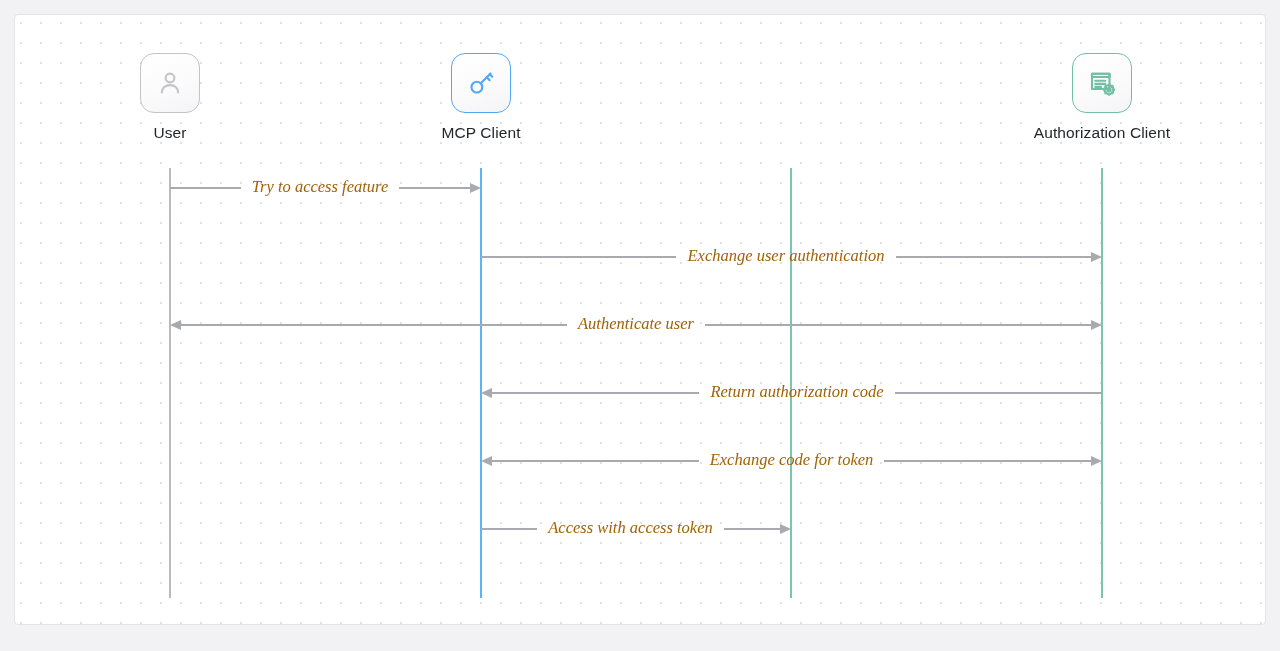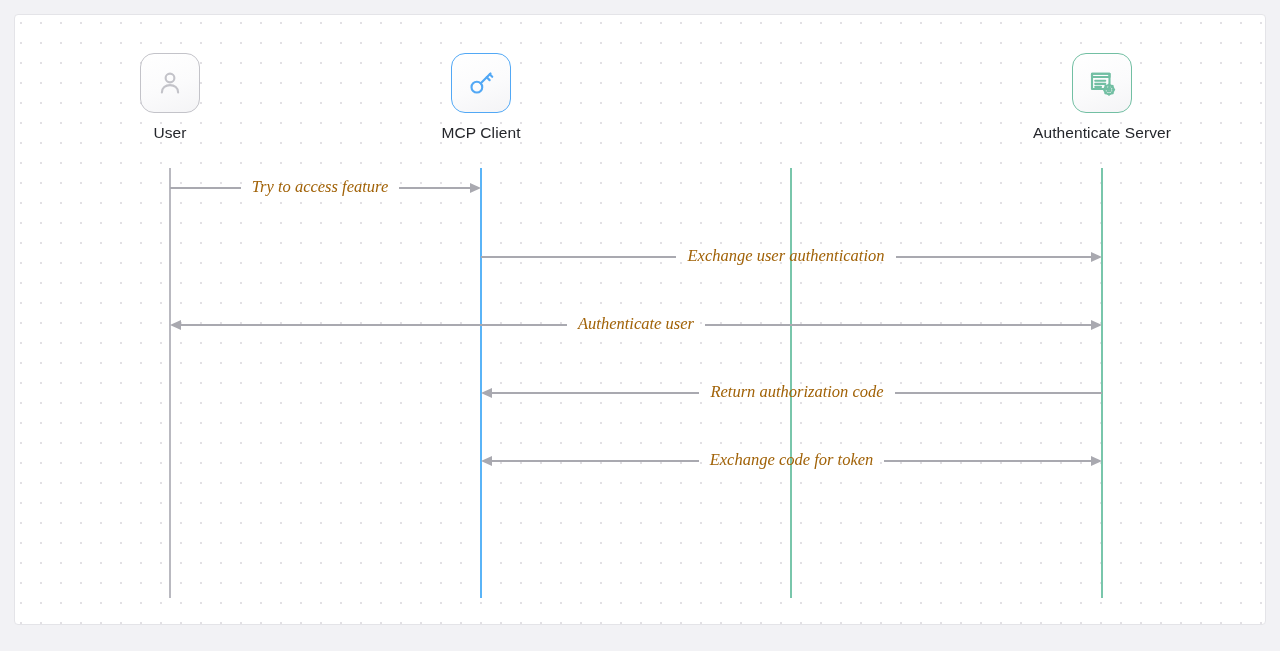--- a/index.html
+++ b/index.html
@@ -146,21 +146,21 @@
         <div class="pbox green">
           <svg width="30" height="30" viewBox="0 0 24 24">
             <path d="M4 4.6h14v12.2H4z" stroke="#72bfa3" fill="none" stroke-width="1.7" stroke-linecap="round" stroke-linejoin="round"></path>
             <path d="M4 4.6h14v2.6H4z" stroke="#72bfa3" fill="none" stroke-width="1.7" stroke-linecap="round" stroke-linejoin="round"></path>
             <path d="M6.6 10.2h8M6.6 12.7h8M6.6 15.1h4.6" stroke="#72bfa3" fill="none" stroke-width="1.7" stroke-linecap="round" stroke-linejoin="round"></path>
             <circle cx="17.6" cy="17.3" r="3.6" stroke="#72bfa3" fill="none" stroke-width="1.7" stroke-linecap="round" stroke-linejoin="round"></circle>
             <circle cx="17.6" cy="17.3" r="1.25" stroke="#72bfa3" fill="none" stroke-width="1.7" stroke-linecap="round" stroke-linejoin="round"></circle>
             <path d="M17.6 13.2v1M17.6 20.4v1M13.5 17.3h1M20.7 17.3h1M14.7 14.4l.75.75M19.8 19.5l.75.75M20.55 14.4l-.75.75M15.45 19.5l-.75.75" stroke="#72bfa3" fill="none" stroke-width="1.7" stroke-linecap="round" stroke-linejoin="round"></path>
           </svg>
         </div>
-        <div class="plabel">Authenticate Server</div>
+        <div class="plabel">Authorization Client</div>
       </div>
       <div class="lifeline green" style="left: 1087px; top: 153px; height: 430px;"></div>
       <div class="msg" style="left: 155px; top: 173px; width: 311px;">
         <div class="seg"></div>
         <div class="mlabel">Try to access feature</div>
         <div class="seg"></div>
         <div class="arrowhead right"></div>
       </div>
       <div class="msg" style="left: 466px; top: 242px; width: 621px;">
         <div class="seg"></div>
@@ -181,14 +181,20 @@
         <div class="mlabel">Return authorization code</div>
         <div class="seg"></div>
       </div>
       <div class="msg" style="left: 466px; top: 446px; width: 621px;">
         <div class="arrowhead left"></div>
         <div class="seg"></div>
         <div class="mlabel">Exchange code for token</div>
         <div class="seg"></div>
         <div class="arrowhead right"></div>
       </div>
+      <div class="msg" style="left: 466px; top: 514px; width: 310px;">
+        <div class="seg"></div>
+        <div class="mlabel">Access with access token</div>
+        <div class="seg"></div>
+        <div class="arrowhead right"></div>
+      </div>
     </div>
 </div>
 
 </body></html>

